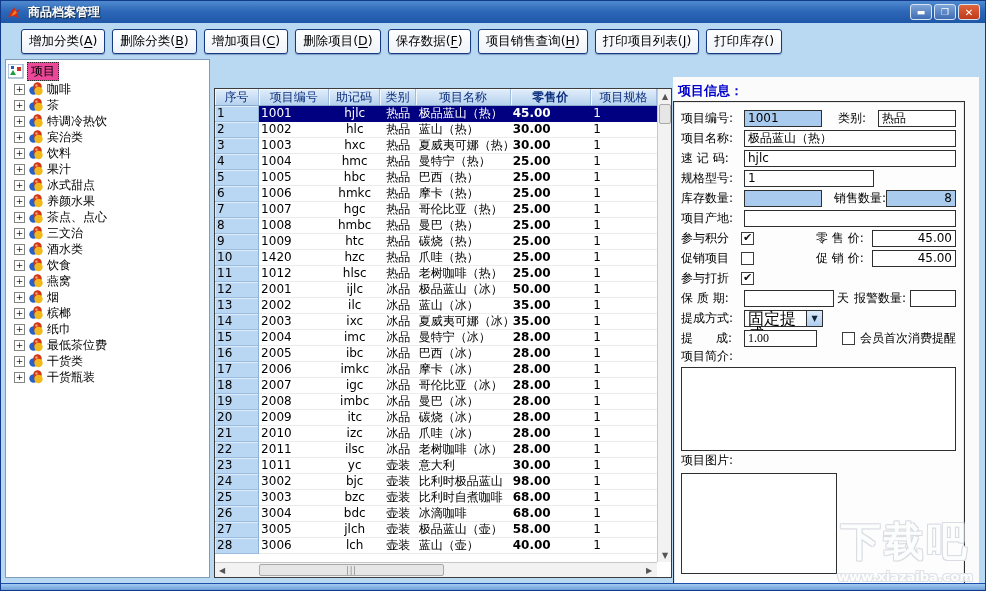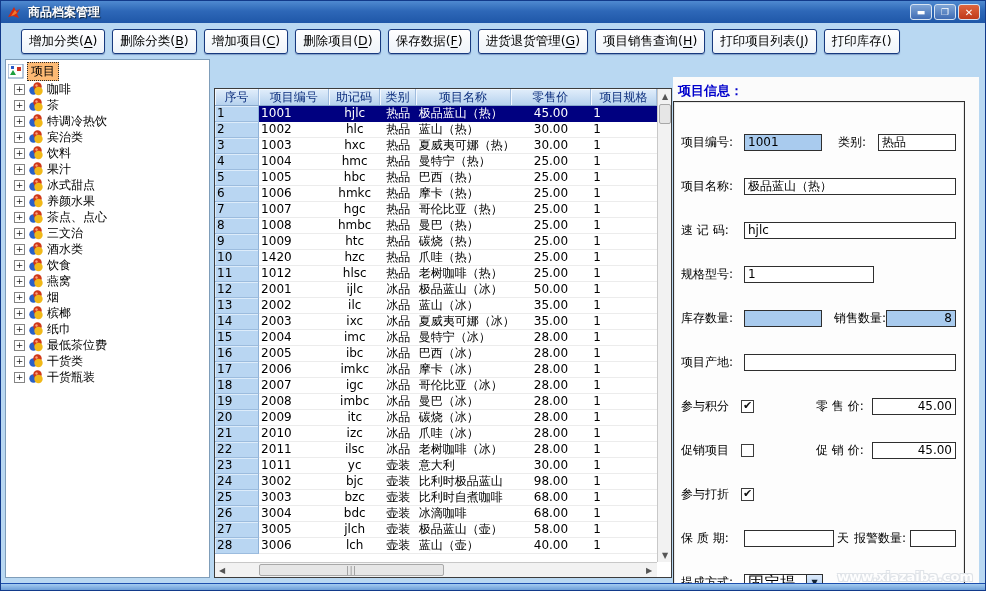--- a/index.html
+++ b/index.html
@@ -21,56 +21,56 @@
     display:flex; align-items:center; padding-left:20px; gap:7px; }
   .tbtn { height:25px; padding:0 7px; background:linear-gradient(180deg,#ffffff,#eef3f9);
     border:1px solid #17397e; border-radius:3px; font-size:12.5px; color:#000; white-space:nowrap;
     font-family:"DejaVu Sans","Liberation Sans",sans-serif; box-shadow:0 1px 1px rgba(20,50,120,.35); }
   .tbtn u { text-underline-offset:2px; }
 
   
   .tree { position:absolute; left:4px; top:58px; width:205px; height:519px; background:#fff;
     border:1px solid #7f9db9; overflow:hidden; padding:2px 0 0 2px; }
   .troot { display:flex; align-items:center; height:19px; }
-  .troot .rlabel { font-size:12px; color:#000; background:#fdba74; border:1px dotted #2a2a2a; padding:0 3px; margin-left:3px; }
+  .troot .rlabel { font-size:12px; color:#000; background:#ec4899; border:1px dotted #2a2a2a; padding:0 3px; margin-left:3px; }
   .titem { display:flex; align-items:center; height:16px; padding-left:6px; }
   .plusbox { width:11px; height:11px; border:1px solid #848484; background:#fff; color:#222; font-size:9px;
     line-height:9px; text-align:center; flex:0 0 11px; }
   .ballicon { width:15px; height:14px; margin-left:4px; flex:0 0 15px; }
   .titem .tlabel { font-size:12px; color:#000; margin-left:3px; white-space:nowrap; }
 
   
   .tablewrap { position:absolute; left:213px; top:87px; width:458px; height:490px; background:#fff; border:1px solid #3c3c3c; }
   .thead { position:absolute; left:0; top:0; right:14px; height:17px; display:flex;
     background:linear-gradient(180deg,#e2eefb,#b6d2ee); border-bottom:1px solid #88a8cc; }
   .th { font-size:12px; color:#0d2f7e; display:flex; align-items:center; justify-content:center;
     border-right:1px solid #9fbcd e0; border-right:1px solid #9fbcde; box-shadow:inset 1px 1px 0 #f4f9ff; }
   .tbody { position:absolute; left:0; top:17px; right:14px; bottom:15px; overflow:hidden; }
   .trow { display:flex; height:16px; }
   .td { font-size:12px; color:#000; line-height:15px; padding:0 2px; white-space:nowrap; overflow:hidden; border-bottom:1px solid #ececec; }
   .td.c0 { background:#b9d6f2; border-right:1px solid #8fb2d8; border-bottom:1px solid #9cbcde; box-shadow:inset 1px 1px 0 #ddecfa; }
   .c0{width:48px;} .c1{width:77px;} .c2{width:55px; text-align:center;} .c3{width:40px; text-align:center;}
-  .c4{width:103px;} .c5{width:88px; text-align:center;} .c6{width:72px;}
+  .c4{width:103px;} .c5{width:88px; font-weight:bold;} .c6{width:72px;}
   .trow.sel .td:not(.c0) { background:#000080; color:#fff; border-bottom-color:#000080; }
   .vscroll { position:absolute; right:0; top:0; width:14px; bottom:15px; background:#f2f2f2; border-left:1px solid #c8c8c8; }
   .hscroll { position:absolute; left:0; bottom:0; right:14px; height:15px; background:#f2f2f2; border-top:1px solid #c8c8c8; display:flex; align-items:center; }
   .sarrow { color:#555; font-size:8px; width:14px; height:14px; display:flex; align-items:center; justify-content:center; }
   .vthumb { position:absolute; top:15px; left:1px; width:12px; height:20px; background:#e6e6e6; border:1px solid #a8a8a8; border-radius:2px; }
   .varrow-up { position:absolute; top:0; left:0; }
   .varrow-dn { position:absolute; bottom:0; left:0; }
   .hthumb { position:absolute; left:44px; width:185px; height:12px; background:#e6e6e6; border:1px solid #a8a8a8; border-radius:2px;
     display:flex; align-items:center; justify-content:center; color:#888; font-size:8px; letter-spacing:1px; }
   .harrow-r { position:absolute; right:1px; }
 
   
   .rightpanel { position:absolute; left:672px; top:76px; width:306px; height:523px; background:#fbfbfb; }
   .info-title { position:absolute; left:5px; top:5px; font-size:13px; font-weight:bold; color:#0000cc; }
   .groupbox { position:absolute; left:0; top:24px; width:292px; height:497px; background:#fdfdfd;
     border:1px solid #2f2f2f; box-shadow:inset 0 0 0 1px #e8e8e8; padding:6px 8px 0 7px; }
-  .frow { display:flex; align-items:center; height:20px;margin-top:24px; }
+  .frow { display:flex; align-items:center; height:20px; }
   .flabel { font-size:12px; color:#000; white-space:pre; flex:0 0 auto; }
   .fl62 { width:63px; }
   .ibox { height:17px; border:1px solid #2f2f2f; background:#fff; font-size:12px; color:#000;
     line-height:15px; padding:0 3px; overflow:hidden; white-space:nowrap; }
   .ibox.hl { background:#a9cbee; }
   .ibox.rt { text-align:right; }
   .grow { flex:1 1 auto; }
   .cb { width:13px; height:13px; border:1px solid #3c3c3c; background:#fff; flex:0 0 13px;
     display:flex; align-items:center; justify-content:center; font-size:11px; color:#101010; }
   .cb.checked::after { content:"\2714"; margin-top:-2px; }
@@ -109,21 +109,20 @@
       <div class="wbtn close">✕</div>
     </div>
   </div>
 
   <div class="toolbar">
       <button class="tbtn">增加分类(<u>A</u>)</button>
       <button class="tbtn">删除分类(<u>B</u>)</button>
       <button class="tbtn">增加项目(<u>C</u>)</button>
       <button class="tbtn">删除项目(<u>D</u>)</button>
       <button class="tbtn">保存数据(<u>F</u>)</button>
-      <button class="tbtn">进货退货管理(<u>G</u>)</button>
       <button class="tbtn">项目销售查询(<u>H</u>)</button>
       <button class="tbtn">打印项目列表(<u>J</u>)</button>
       <button class="tbtn">打印库存()</button>
     </div>
 
   <div class="tree">
     <div class="troot">
       <svg width="16" height="15" viewBox="0 0 16 15">
         <rect x="0" y="0" width="15" height="14" fill="#fff" stroke="#7090b8"></rect>
         <path d="M2 11 L5 6 L8 11 Z" fill="#1e9e3c"></path>
@@ -692,16 +691,17 @@
         <span class="flabel">项目图片:</span>
       </div>
       <div class="bigbox imgbox"></div>
 
     </div>
   </div>
 
   <div class="bottom-edge"></div>
 
   <div class="watermark">
+    <div class="wm-big">下载吧</div>
     <div class="wm-url">www.xiazaiba.com</div>
   </div>
 
 </div>
 
 </body></html>

